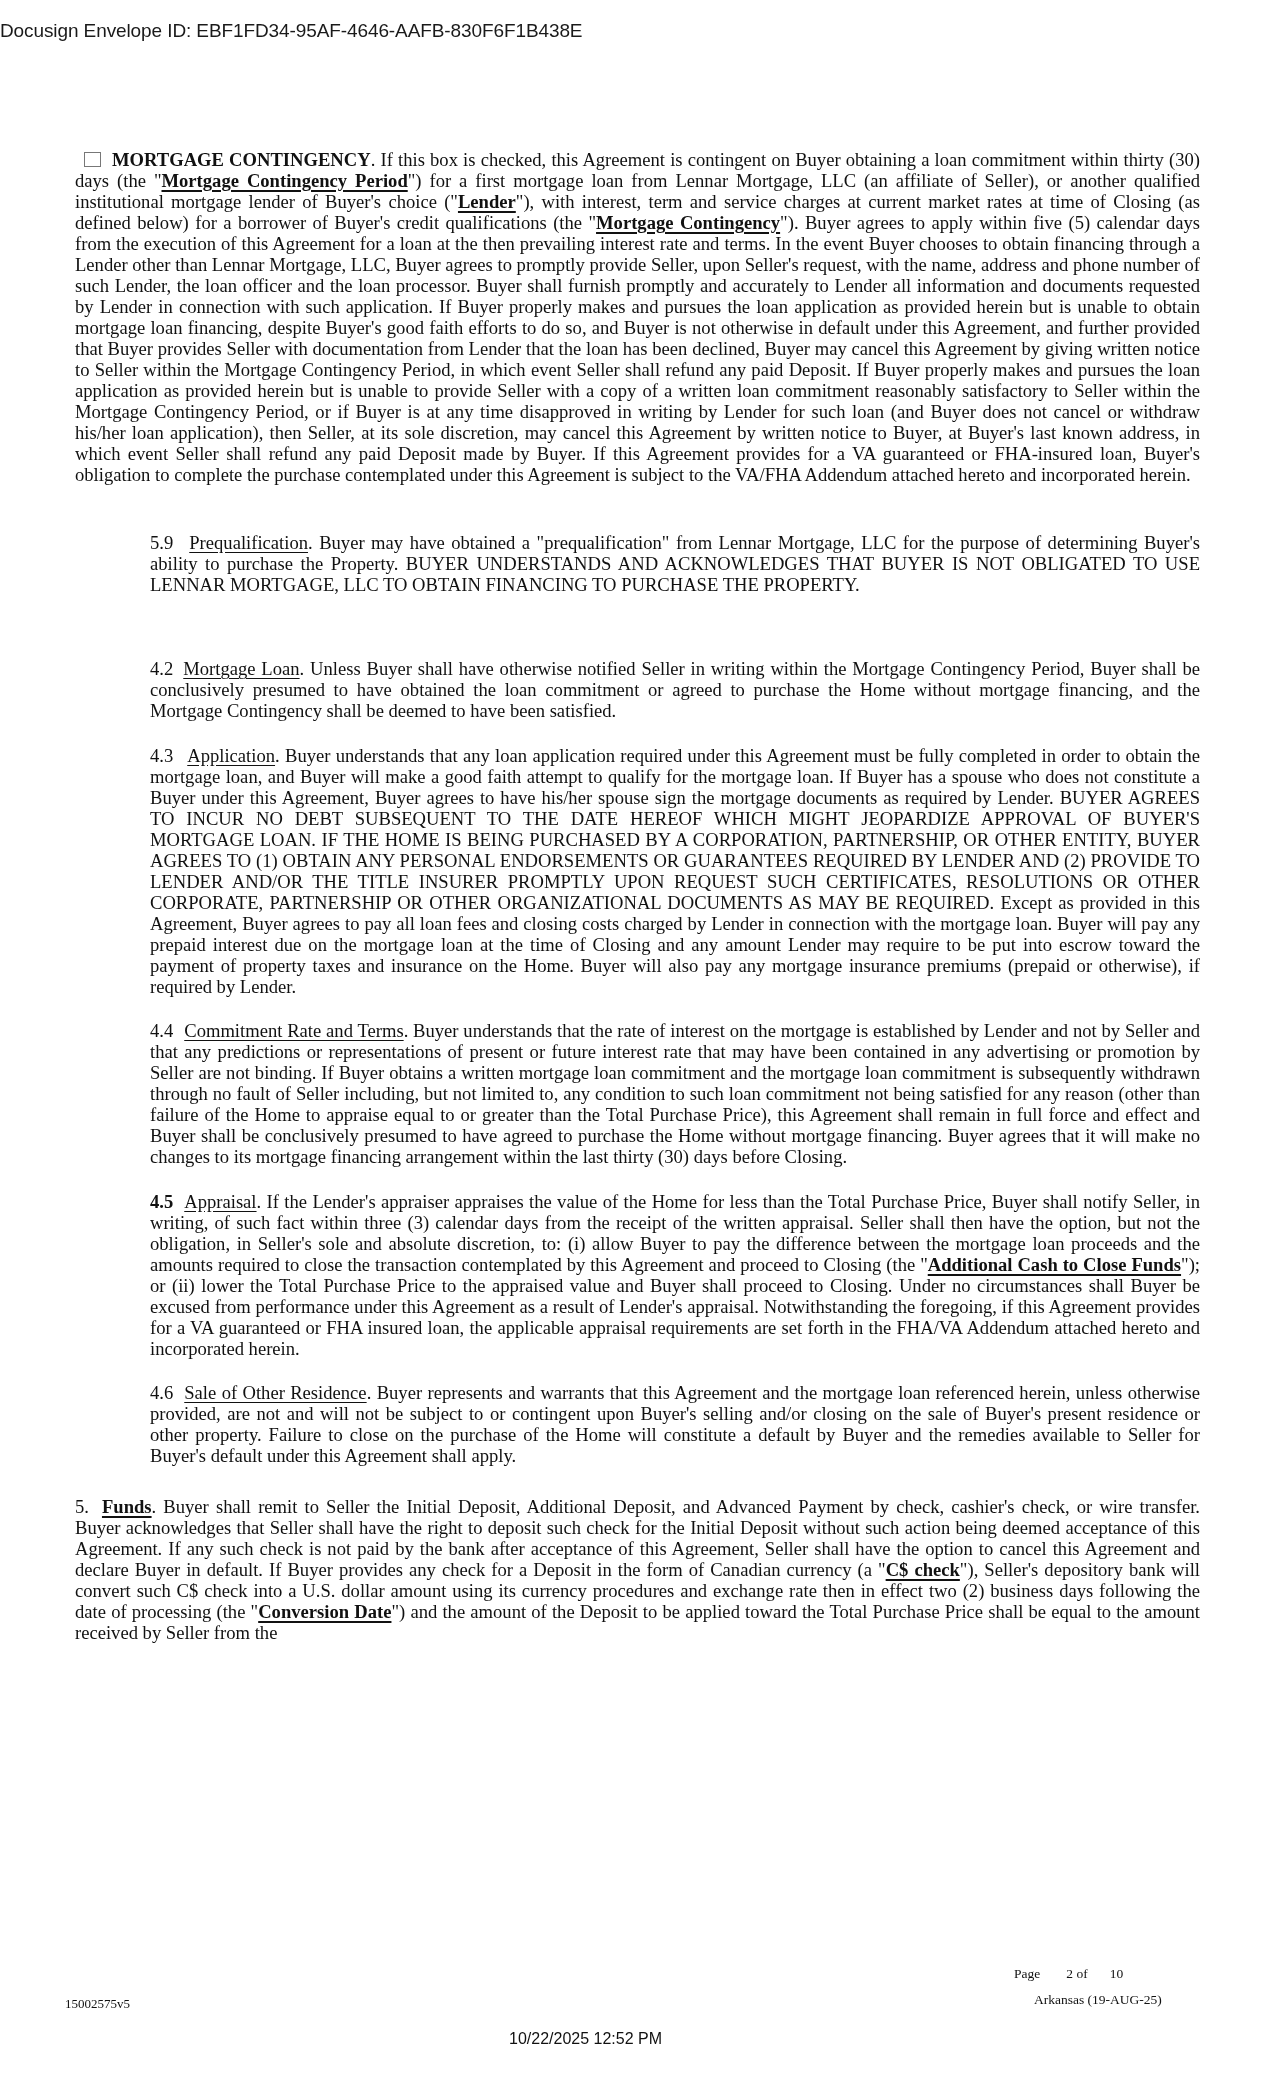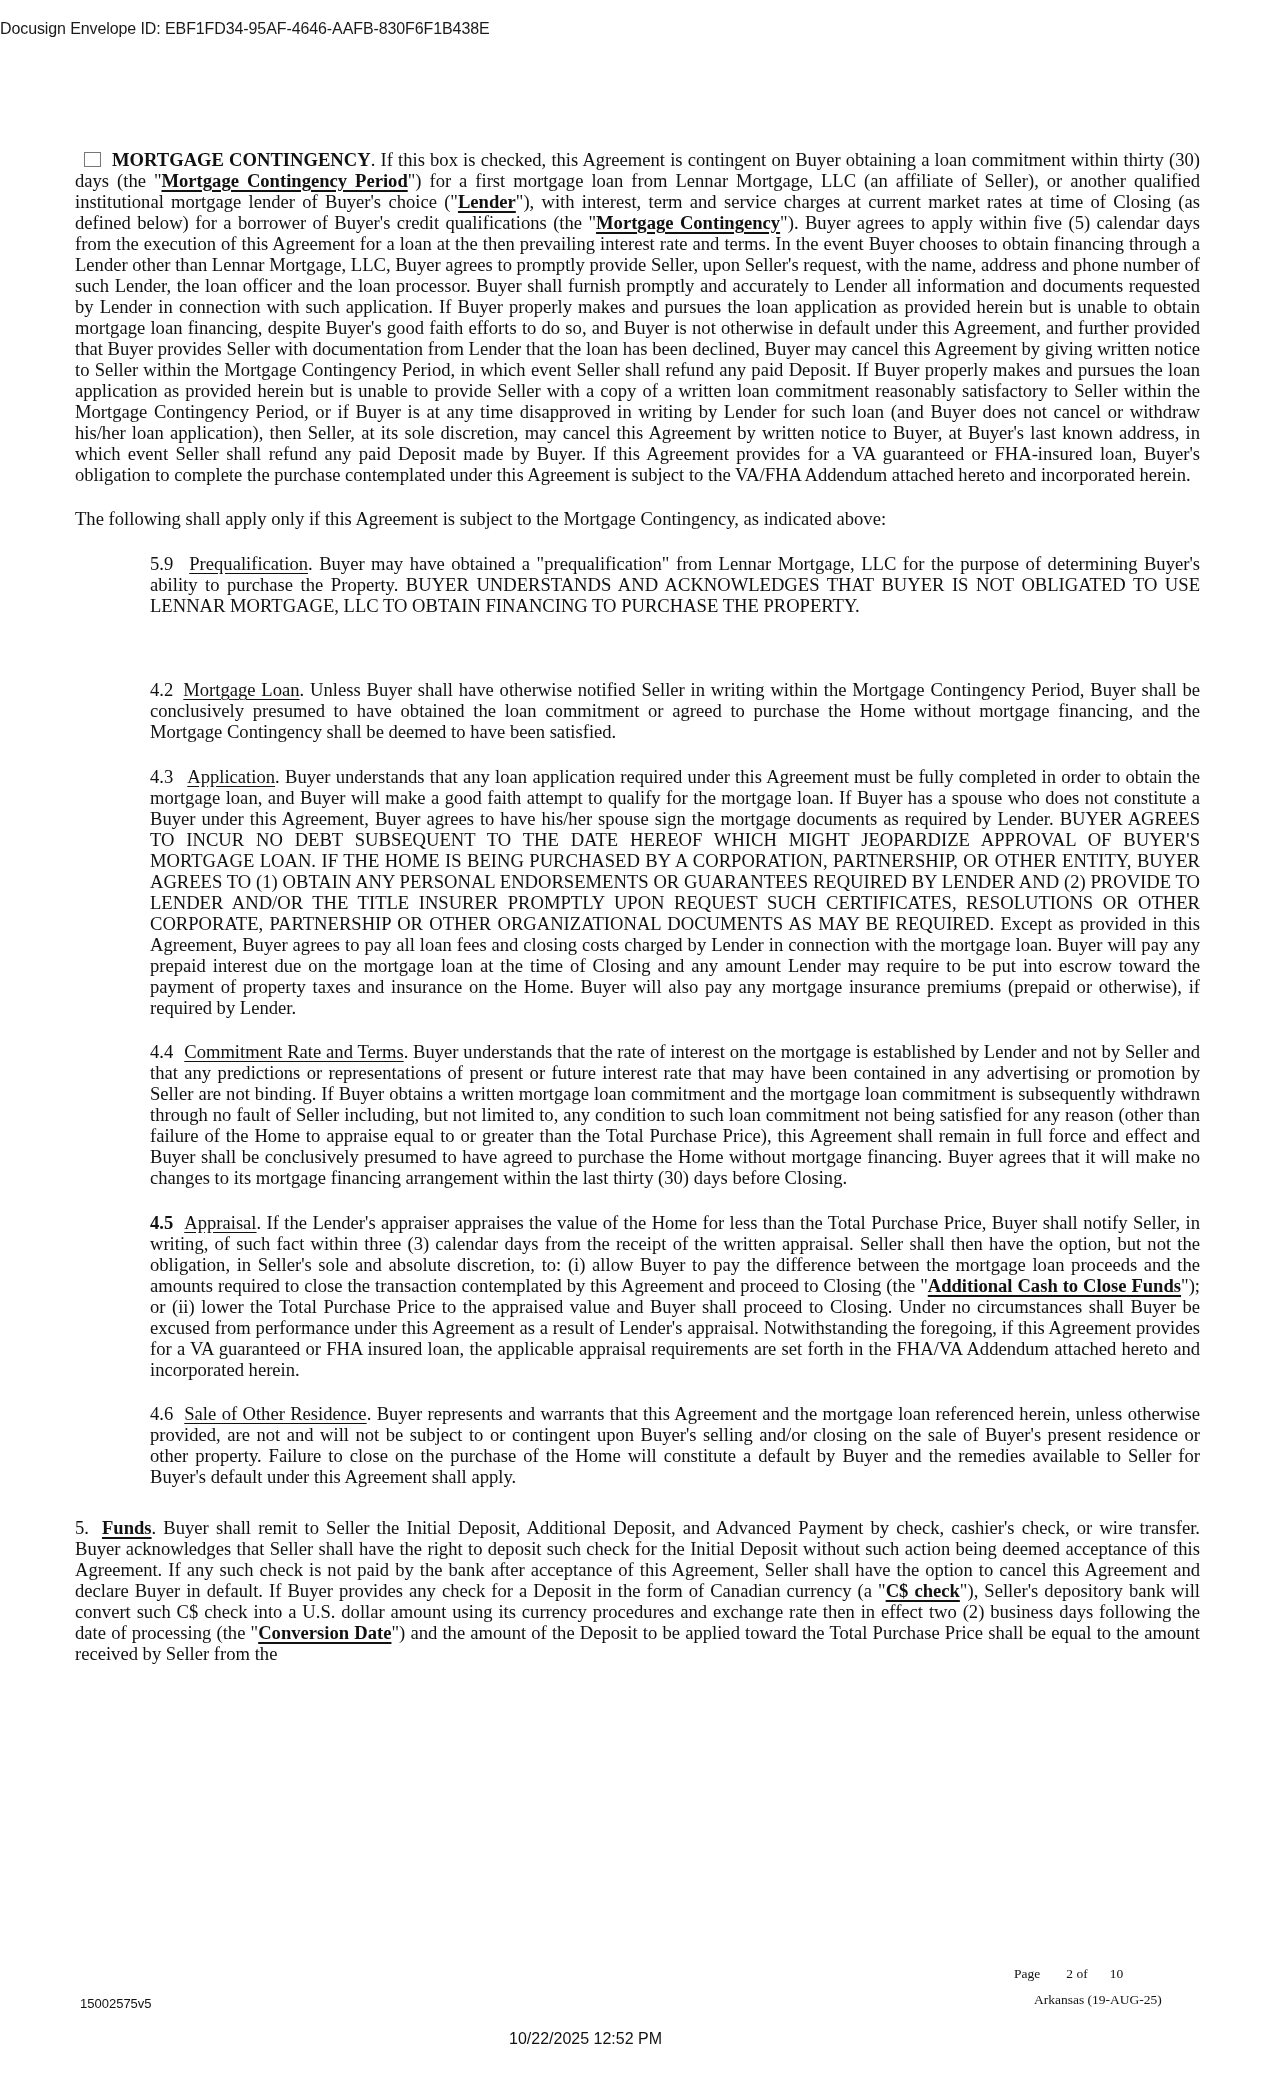--- a/index.html
+++ b/index.html
@@ -12,21 +12,21 @@
       height: 2100px;
       position: relative;
       overflow: hidden;
       color: #111111;
     }
     .envelope-id {
       position: absolute;
       left: 0;
       top: 20px;
       font-family: "Liberation Sans", sans-serif;
-      font-size: 16px;
+      font-size: 19px;
       color: #1a1a1a;
       letter-spacing: -0.1px;
     }
     .page {
       position: absolute;
       left: 75px;
       top: 149px;
       width: 1125px;
       font-family: "Liberation Serif", serif;
       font-size: 18.6px;
@@ -69,23 +69,23 @@
     }
     .num-41 { margin-right: 16px; }
     .num-42 { margin-right: 10px; margin-top: 40px; }
     .num-43 { margin-right: 14px; }
     .num-44 { margin-right: 11px; }
     .num-45 { margin-right: 11px; font-weight: bold; }
     .num-46 { margin-right: 11px; }
     .num-5 { margin-right: 13px; }
     .footer-code {
       position: absolute;
-      left: 80px;
+      left: 65px;
       top: 1996px;
-      font-family: Liberation Sans, sans-serif;
+      font-family: Liberation Serif, serif;
       font-size: 13px;
     }
     .footer-page {
       position: absolute;
       left: 1014px;
       top: 1966px;
       font-family: "Liberation Serif", serif;
       font-size: 13.5px;
       white-space: pre;
     }
@@ -111,21 +111,20 @@
 <body>
 
 <div class="envelope-id">Docusign Envelope ID: EBF1FD34-95AF-4646-AAFB-830F6F1B438E</div>
 
 <div class="page">
 
   <p class="para"><span class="checkbox"></span><span class="bold">MORTGAGE CONTINGENCY</span><span>.  If this box is checked, this Agreement is contingent on Buyer obtaining a loan commitment within thirty (30) days (the "</span><span class="bu">Mortgage Contingency Period</span><span>") for a first mortgage loan from Lennar Mortgage, LLC (an affiliate of Seller), or another qualified institutional mortgage lender of Buyer's choice ("</span><span class="bu">Lender</span><span>"), with interest, term and service charges at current market rates at time of Closing (as defined below) for a borrower of Buyer's credit qualifications (the "</span><span class="bu">Mortgage Contingency</span><span>").  Buyer agrees to apply within five (5) calendar days from the execution of this Agreement for a loan at the then prevailing interest rate and terms.  In the event Buyer chooses to obtain financing through a Lender other than Lennar Mortgage, LLC, Buyer agrees to promptly provide Seller, upon Seller's request, with the name, address and phone number of such Lender, the loan officer and the loan processor.  Buyer shall furnish promptly and accurately to Lender all information and documents requested by Lender in connection with such application.  If Buyer properly makes and pursues the loan application as provided herein but is unable to obtain mortgage loan financing, despite Buyer's good faith efforts to do so, and Buyer is not otherwise in default under this Agreement, and further provided that Buyer provides Seller with documentation from Lender that the loan has been declined, Buyer may cancel this Agreement by giving written notice to Seller within the Mortgage Contingency Period, in which event Seller shall refund any paid Deposit.  If Buyer properly makes and pursues the loan application as provided herein but is unable to provide Seller with a copy of a written loan commitment reasonably satisfactory to Seller within the Mortgage Contingency Period, or if Buyer is at any time disapproved in writing by Lender for such loan (and Buyer does not cancel or withdraw his/her loan application), then Seller, at its sole discretion, may cancel this Agreement by written notice to Buyer, at Buyer's last known address, in which event Seller shall refund any paid Deposit made by Buyer.  If this Agreement provides for a VA guaranteed or FHA-insured loan, Buyer's obligation to complete the purchase contemplated under this Agreement is subject to the VA/FHA Addendum attached hereto and incorporated herein.</span></p>
 
   <div class="gap"></div>
 
-  <p class="para">The following shall apply only if this Agreement is subject to the Mortgage Contingency, as indicated above:</p>
 
   <div class="gap"></div>
 
   <p class="para sub"><span class="num num-41">5.9</span><span class="u">Prequalification</span><span>.  Buyer may have obtained a "prequalification" from Lennar Mortgage, LLC for the purpose of determining Buyer's ability to purchase the Property. BUYER UNDERSTANDS AND ACKNOWLEDGES THAT BUYER IS NOT OBLIGATED TO USE LENNAR MORTGAGE, LLC TO OBTAIN FINANCING TO PURCHASE THE PROPERTY.</span></p>
 
   <div class="gap"></div>
 
   <p class="para sub"><span class="num num-42">4.2</span><span class="u">Mortgage Loan</span><span>. Unless Buyer shall have otherwise notified Seller in writing within the Mortgage Contingency Period, Buyer shall be conclusively presumed to have obtained the loan commitment or agreed to purchase the Home without mortgage financing, and the Mortgage Contingency shall be deemed to have been satisfied.</span></p>
 
   <div class="gap"></div>

